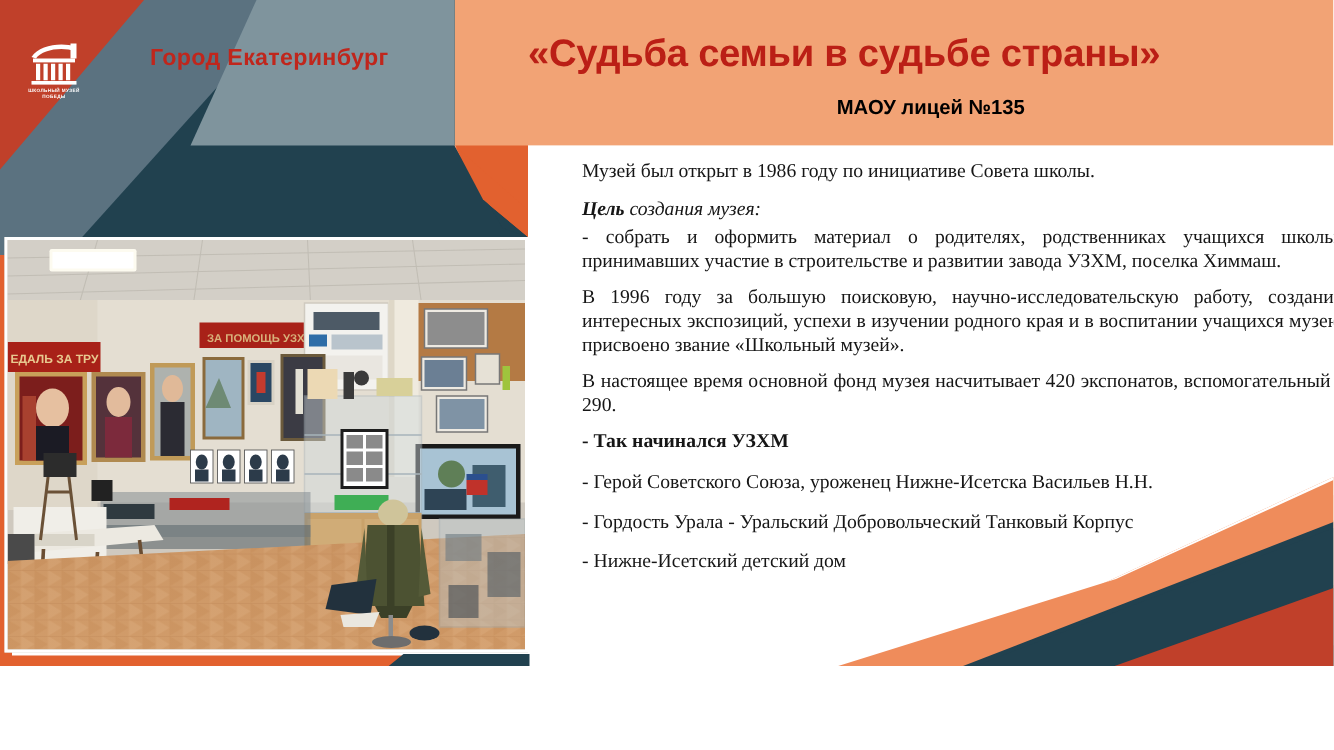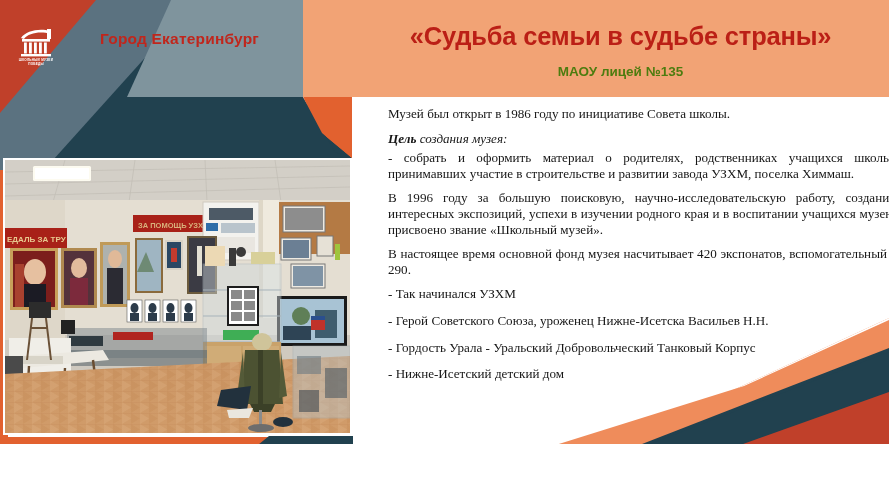--- a/index.html
+++ b/index.html
@@ -12,26 +12,26 @@
   .shape svg{display:block;}
 
   
   #city-badge{
     position:absolute;left:100px;top:30px;
     font-size:15.5px;font-weight:bold;color:#c0261c;
     letter-spacing:0.2px;white-space:nowrap;
   }
   #main-title{
     position:absolute;left:352px;top:22px;width:537px;
-    text-align:center;font-size:25.5px;font-weight:bold;color:#bb1f16;
+    font-size:25.5px;font-weight:bold;color:#bb1f16;
     white-space:nowrap;letter-spacing:-0.2px;
   }
   #subtitle{
     position:absolute;left:352px;top:64px;width:537px;
-    text-align:center;font-size:13.5px;font-weight:bold;color:#4d7c0f;
+    text-align:center;font-size:13.5px;font-weight:bold;color:#000000;
     white-space:nowrap;
   }
 
   
   #logo{position:absolute;left:17px;top:27px;width:38px;height:47px;}
   #logo .logo-label{
     position:absolute;left:0;top:31px;width:38px;text-align:center;
     color:#fff;font-size:3.1px;line-height:4.2px;font-weight:bold;
     letter-spacing:0.25px;
   }
@@ -47,21 +47,21 @@
   
   #content{
     position:absolute;left:388px;top:106px;width:507px;
     font-family:"Liberation Serif",serif;color:#161616;
   }
   #content p{margin:0 0 9px 0;font-size:13.1px;line-height:15.6px;text-align:justify;}
   #content p.nojust{text-align:left;}
   #content p.tight{margin-bottom:4px;font-style:italic;}
   #content p b{font-weight:bold;}
   #content p.item{margin:0 0 11px 0;text-align:left;}
-  #content p.item b{font-weight:normal;}
+  #content p.item b{font-weight:bold;}
 </style>
 </head>
 <body>
 
 <div id="slide">
 
   <div class="shape">
     <svg width="889" height="500" viewBox="0 0 889 500" xmlns="http://www.w3.org/2000/svg">
 
       <rect x="0" y="0" width="889" height="500" fill="#ffffff"></rect>

